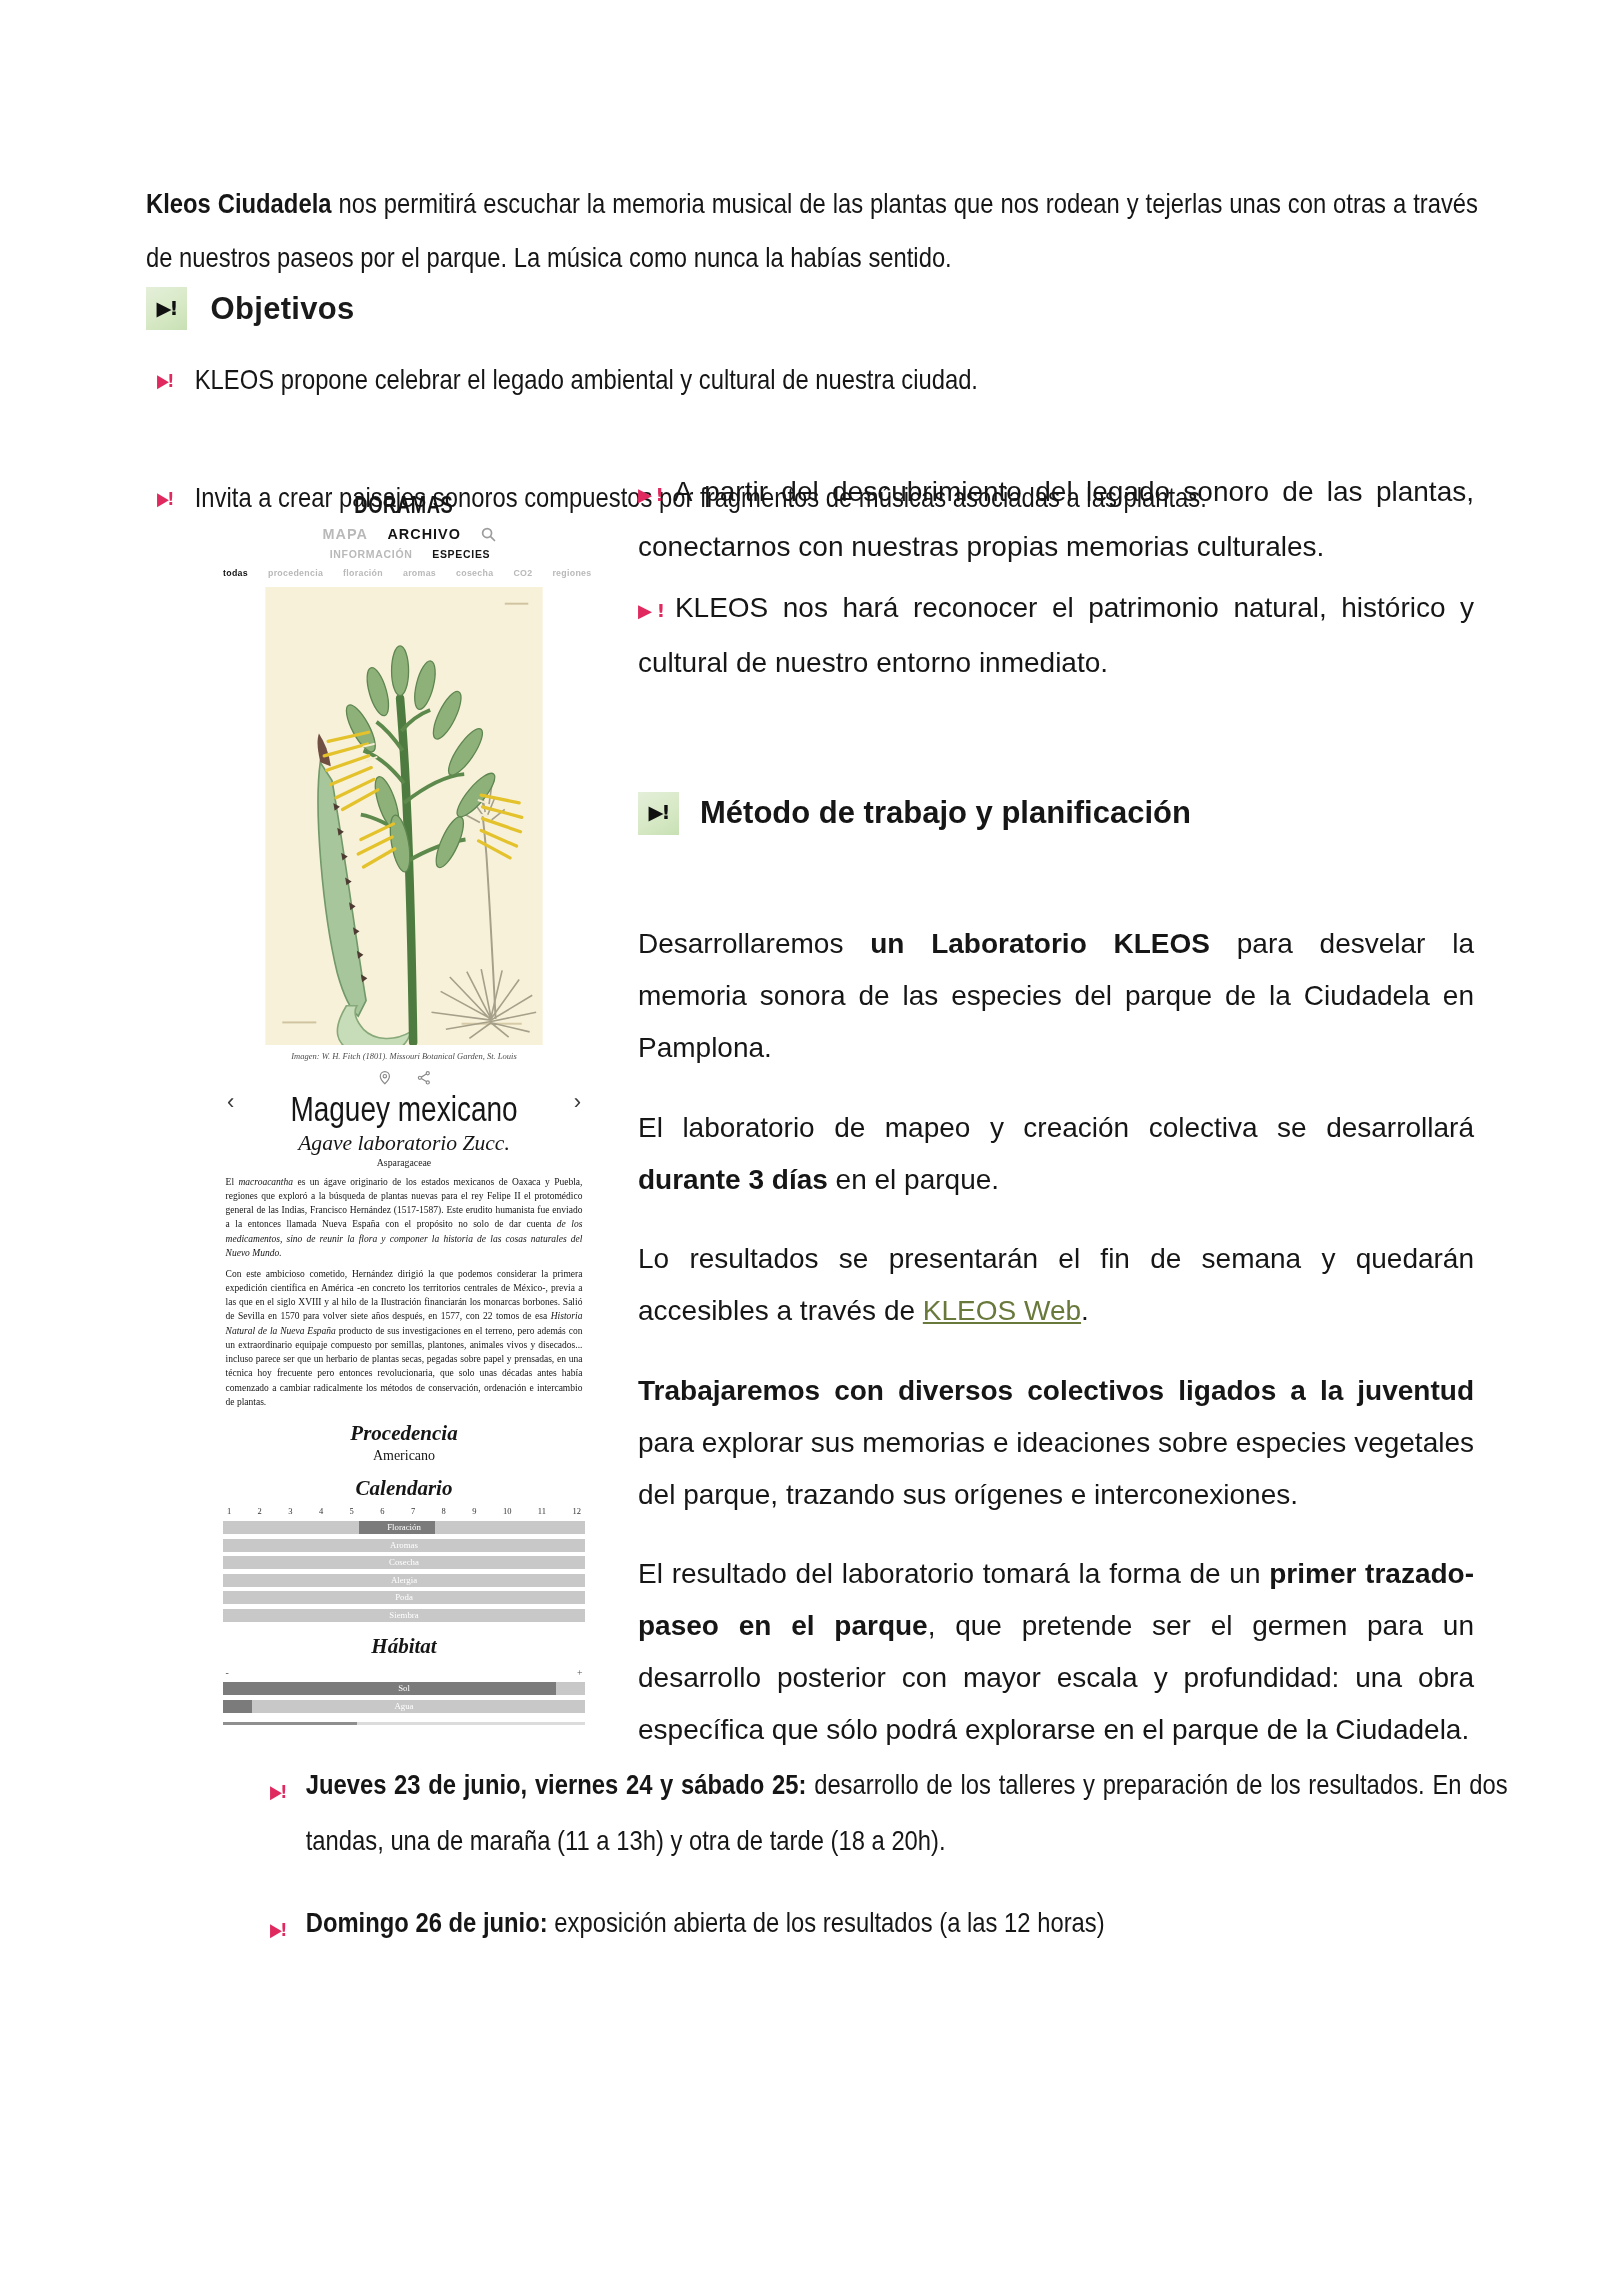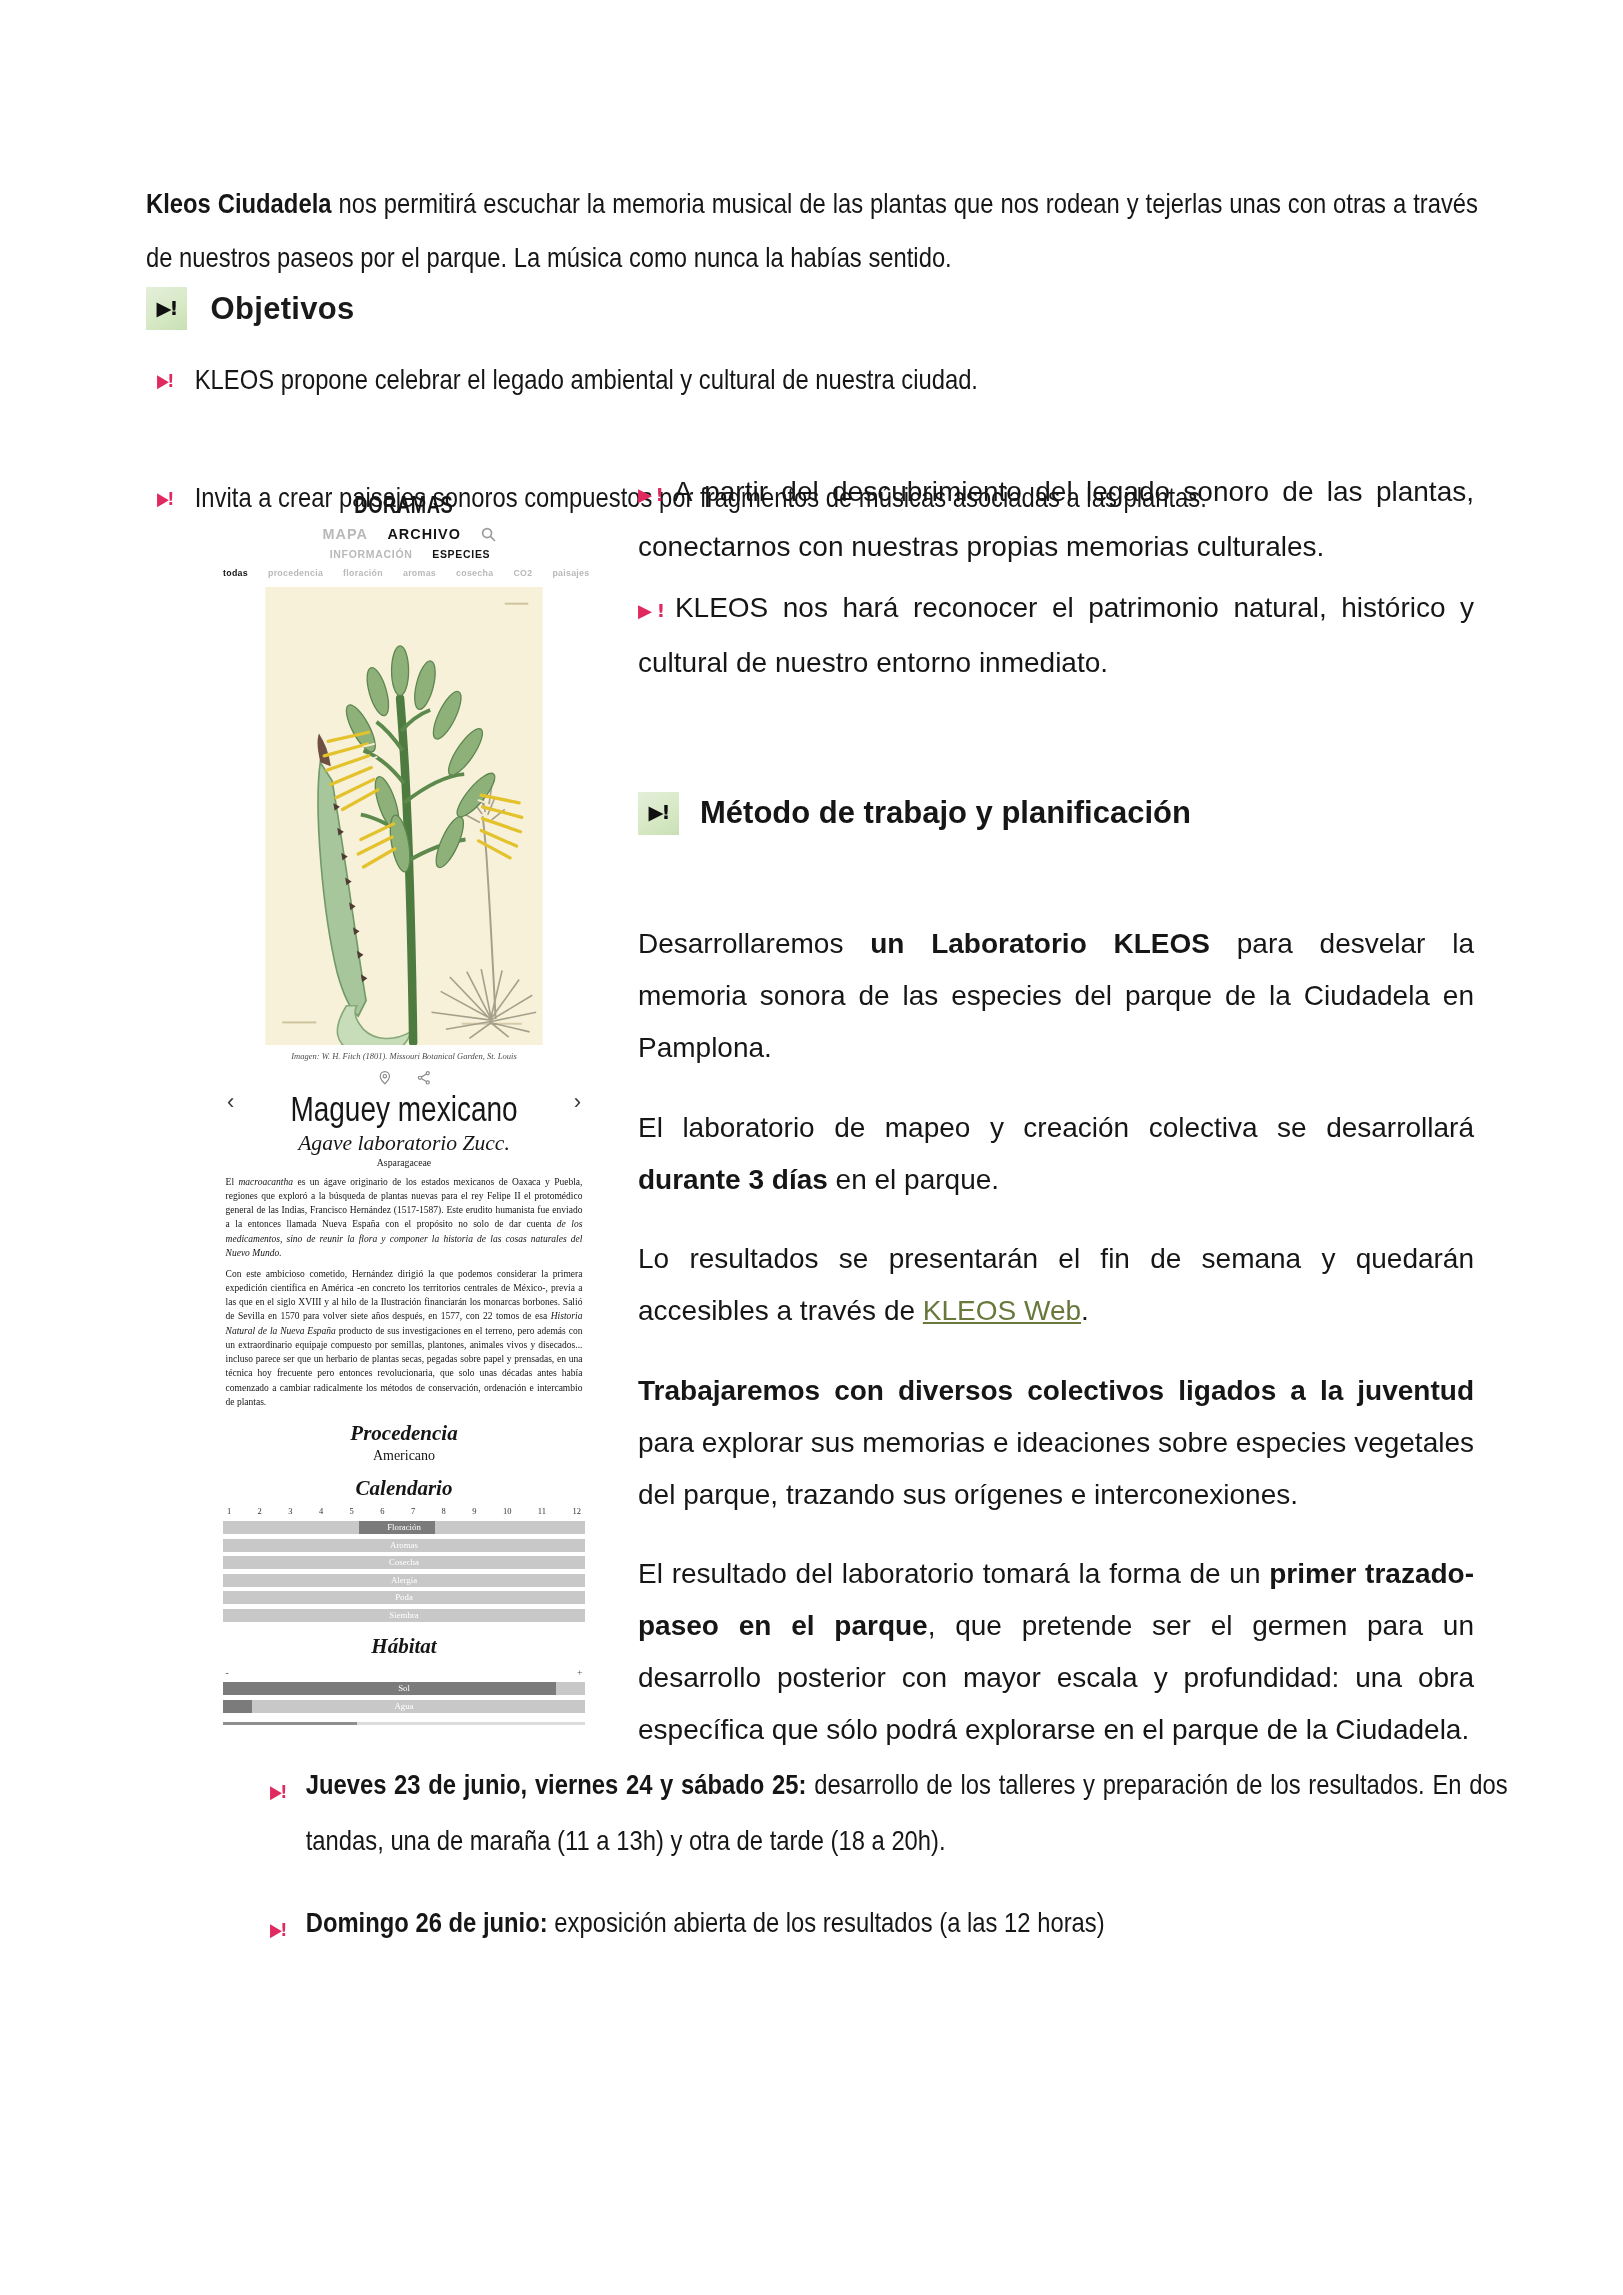--- a/index.html
+++ b/index.html
@@ -131,21 +131,21 @@
       <span class="on">ESPECIES</span>
     </div>
 
     <div class="filters">
       <span class="on">todas</span>
       <span class="dim">procedencia</span>
       <span class="dim">floración</span>
       <span class="dim">aromas</span>
       <span class="dim">cosecha</span>
       <span class="dim">CO2</span>
-      <span class="dim">paisajes</span>
+      <span class="dim">regiones</span>
     </div>
 
     <svg class="illus-wrap" viewBox="0 0 424 700">
       <rect width="424" height="700" fill="#f8f1da"></rect>
       <rect x="366" y="24" width="36" height="3" fill="#cfc49f"></rect>
       <rect x="26" y="664" width="52" height="3" fill="#cfc49f"></rect>
       <rect x="300" y="666" width="92" height="3" fill="#d6cba6"></rect>
 
       <g stroke="#a6a08b" fill="none" stroke-width="2.5">
         <path d="M352 660 C348 580 344 500 338 410 C336 385 334 365 332 348" stroke-width="3"></path>

